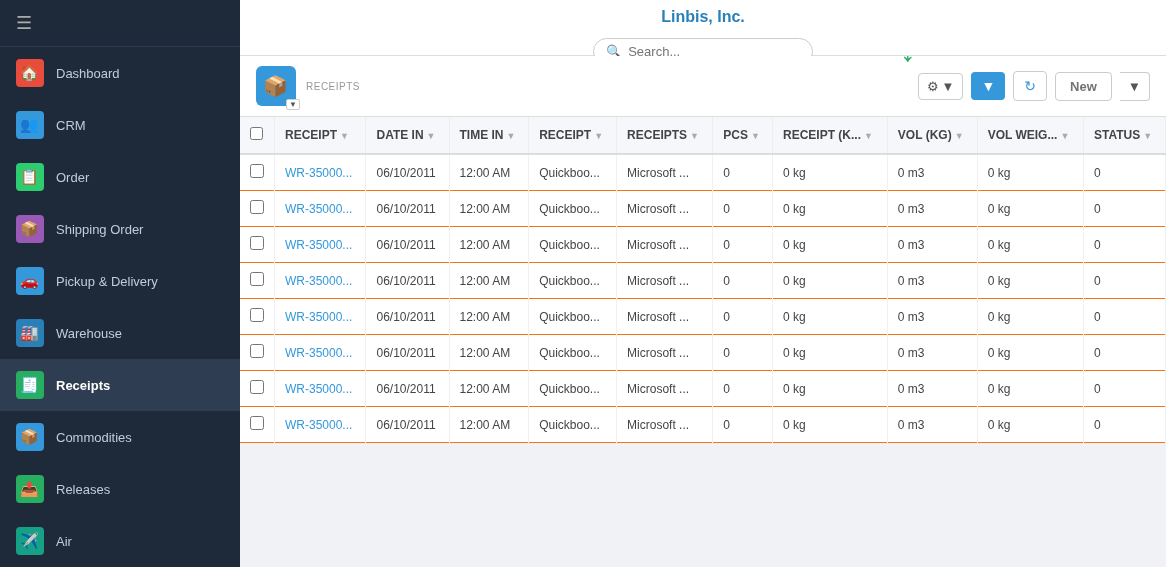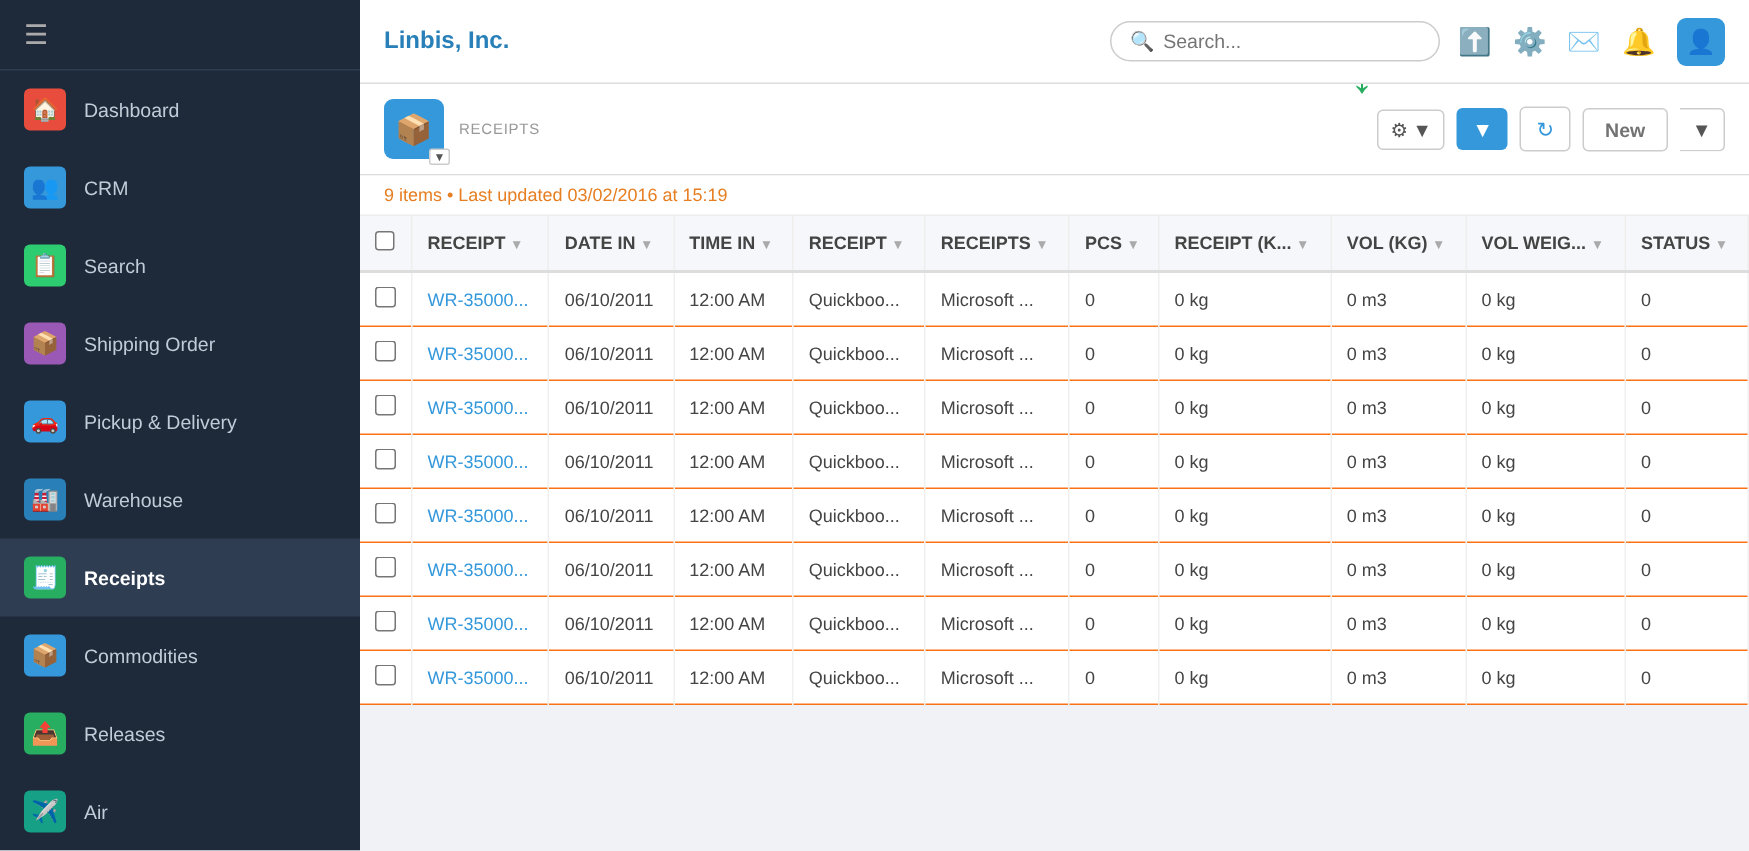--- a/index.html
+++ b/index.html
@@ -69,20 +69,21 @@
 
     
     .topbar {
       display: flex;
       align-items: center;
       padding: 8px 16px;
       background: #fff;
       border-bottom: 1px solid #ddd;
       gap: 12px;
       height: 56px;
+      flex-direction: column;
     }
     .company-name {
       font-size: 16px;
       font-weight: bold;
       color: #2980b9;
       flex: 1;
     }
     .search-box {
       display: flex;
       align-items: center;
@@ -283,21 +284,21 @@
       <div class="sidebar-item">
       <div class="icon-box icon-dashboard">🏠</div>
       <span>Dashboard</span>
     </div>
       <div class="sidebar-item">
       <div class="icon-box icon-crm">👥</div>
       <span>CRM</span>
     </div>
       <div class="sidebar-item">
       <div class="icon-box icon-quote">📋</div>
-      <span>Search</span>
+      <span>Order</span>
     </div>
       <div class="sidebar-item">
       <div class="icon-box icon-shipping">📦</div>
       <span>Shipping Order</span>
     </div>
       <div class="sidebar-item">
       <div class="icon-box icon-pickup">🚗</div>
       <span>Pickup &amp; Delivery</span>
     </div>
       <div class="sidebar-item">
@@ -360,23 +361,20 @@
           <span>⚙</span>
           <span>▼</span>
         </button>
         <button class="filter-btn">▼</button>
         <button class="refresh-btn">↻</button>
         <button class="new-btn">New</button>
         <button class="dropdown-btn">▼</button>
       </div>
     </div>
 
-    <div class="status-bar">
-      <span>9 items • Last updated 03/02/2016 at 15:19</span>
-    </div>
 
     <div class="table-wrapper">
       <table>
         <thead>
           <tr id="table-header-row">
               <th class="th-check"><input type="checkbox" style=""></th>
               <th><span>RECEIPT</span><span class="sort-arrow">▼</span></th>
               <th><span>DATE IN</span><span class="sort-arrow">▼</span></th>
               <th><span>TIME IN</span><span class="sort-arrow">▼</span></th>
               <th><span>RECEIPT</span><span class="sort-arrow">▼</span></th>

